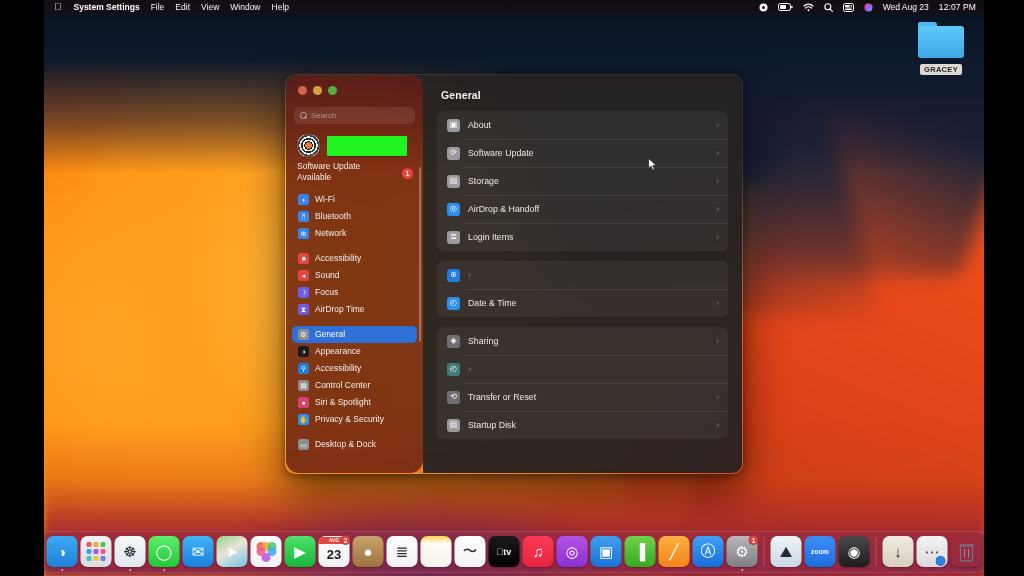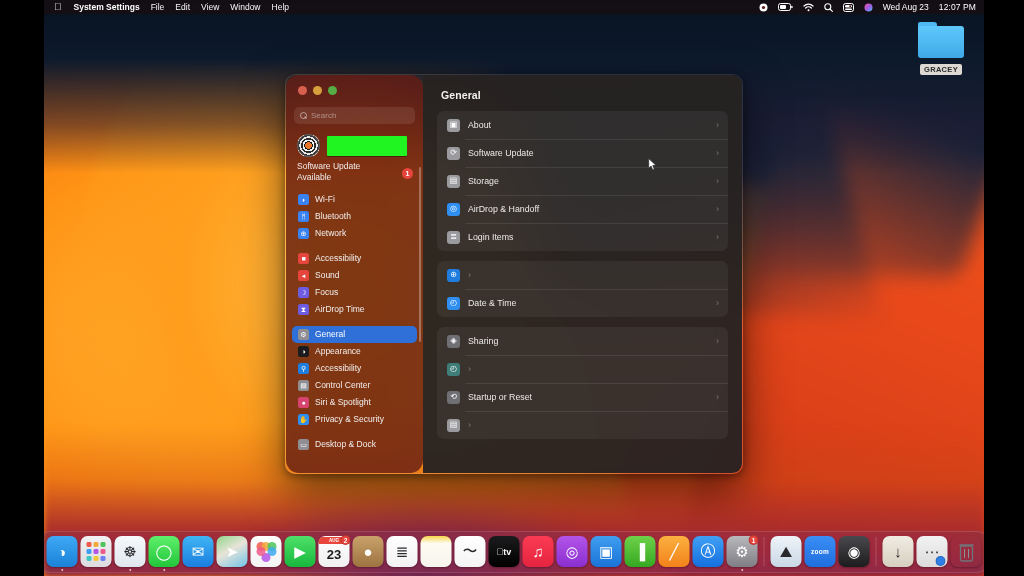--- a/index.html
+++ b/index.html
@@ -495,25 +495,26 @@
                 <span class="row-ic" style="background: rgb(111, 111, 116);">◈</span>
                 <span class="row-lbl">Sharing</span>
                 <span class="chev">›</span>
               </div>
               <div class="row">
                 <span class="row-ic" style="background: rgb(63, 125, 120);">◴</span>
                 <span class="chev">›</span>
               </div>
               <div class="row">
                 <span class="row-ic" style="background: rgb(111, 111, 116);">⟲</span>
-                <span class="row-lbl">Startup or Reset</span>
+                <span class="row-lbl">Transfer or Reset</span>
                 <span class="chev">›</span>
               </div>
               <div class="row">
                 <span class="row-ic" style="background: rgb(155, 155, 159);">▤</span>
+                <span class="row-lbl">Startup Disk</span>
                 <span class="chev">›</span>
               </div>
             </div>
           </div>
 
         <svg id="cursor" viewBox="0 0 9 13">
           <path d="M0.7,0.6 L0.7,10.2 L3.1,8.0 L4.7,11.9 L6.3,11.2 L4.8,7.5 L7.9,7.3 Z" fill="#ffffff" stroke="#2a2a2a" stroke-width="0.7" stroke-linejoin="round"></path>
         </svg>
       </div>
     </div>

